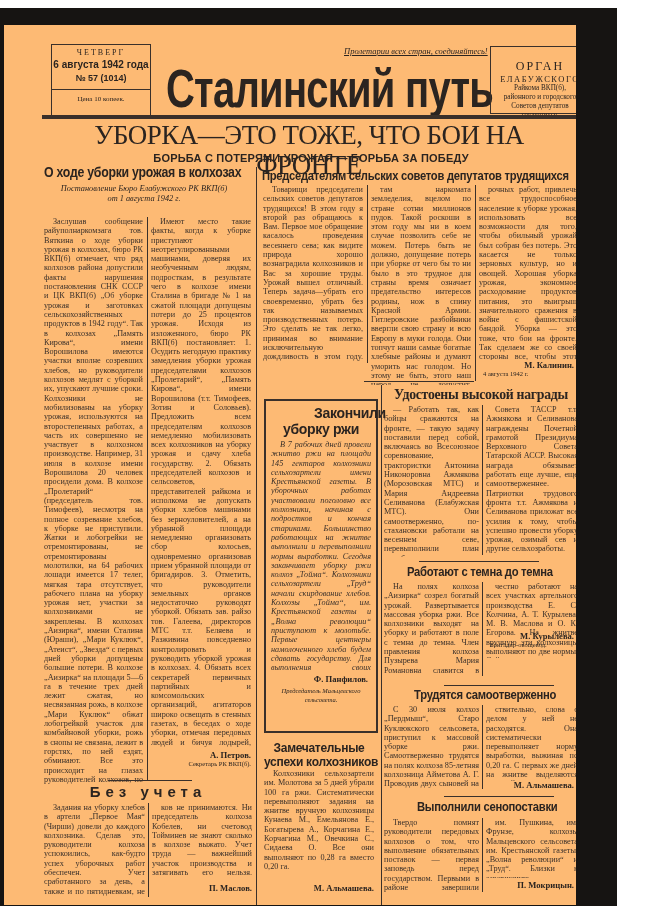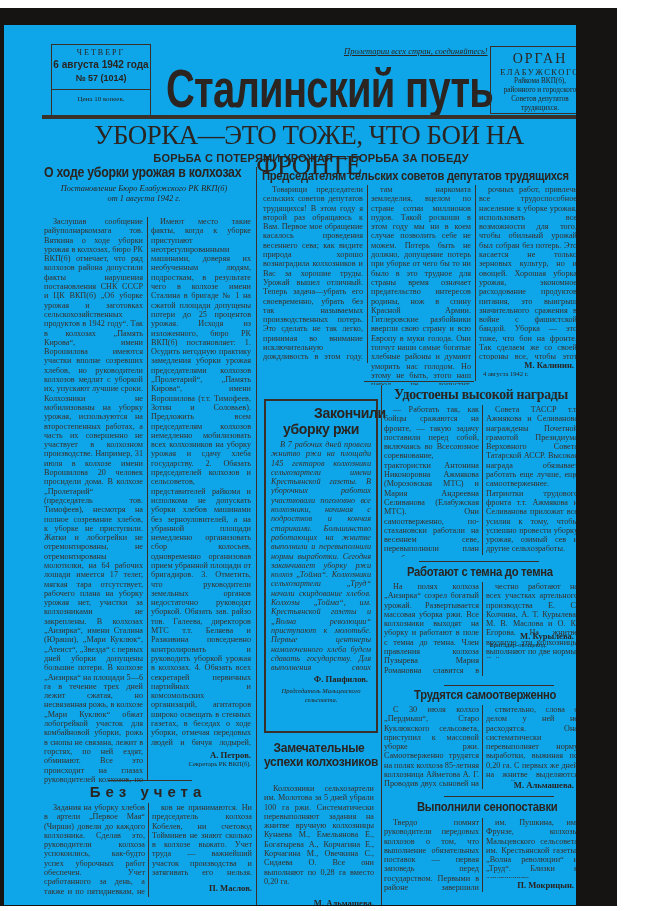--- a/index.html
+++ b/index.html
@@ -1,19 +1,19 @@
 <!DOCTYPE html>
 <html><head>
 <meta charset="utf-8">
 <style>
   html,body{margin:0;padding:0;}
   body{width:654px;height:911px;background:#fff;position:relative;overflow:hidden;font-family:"Liberation Serif","DejaVu Serif",serif;color:#2b2420;}
   .scan-bg{position:absolute;left:0;top:8px;width:654px;height:903px;background:#fff;}
   .black-frame{position:absolute;left:0;top:8px;width:617px;height:898px;background:#161412;}
-  .paper{position:absolute;left:4px;top:25px;width:572px;height:880px;background:#0ea5e9;overflow:hidden;}
+  .paper{position:absolute;left:4px;top:25px;width:572px;height:880px;background:#fdba74;overflow:hidden;}
   .abs{position:absolute;}
   .txt{font-size:8.2px;line-height:9.3px;text-align:justify;color:#3a302a;}
   .txt p{margin:0;text-indent:9px;}
   .ital{font-style:italic;}
   .sig{text-align:right;font-weight:bold;font-size:8.6px;line-height:10px;margin-top:2px;}
   .sigsub{text-align:right;font-size:6.5px;line-height:8px;}
   .vrule{position:absolute;width:1px;background:#3a302a;}
   .hrule{position:absolute;height:1px;background:#3a302a;}
   .headcond{font-family:"Liberation Sans","DejaVu Sans",sans-serif;font-weight:bold;color:#2b2420;letter-spacing:-0.3px;transform-origin:left top;white-space:nowrap;}
   .box{position:absolute;border:1px solid #3a302a;}
@@ -33,21 +33,21 @@
     <div class="center" style="font-family:'Liberation Sans',sans-serif;font-size:9px;font-weight:bold;margin-top:3px;">№ 57 (1014)</div>
     <div style="border-top:1px solid #3a302a;margin-top:6px;"></div>
     <div class="center" style="font-size:7px;margin-top:5px;">Цена 10 копеек.</div>
   </div>
 
   <div class="abs ital" style="left:300px;top:21px;font-size:8.5px;text-decoration:underline;margin-left:40px;">Пролетарии всех стран, соединяйтесь!</div>
 
   <div class="abs headcond" style="left:162px;top:33px;font-size:54px;line-height:60px;transform:scaleX(0.74);letter-spacing:-1px;">Сталинский путь</div>
 
   <div class="box" style="left:486px;top:21px;width:98px;height:66px;border-right:none;">
-    <div class="center" style="font-size:14px;letter-spacing:2px;margin-top:4px;">ОРГАН</div>
+    <div class="center" style="font-size:12px;letter-spacing:2px;margin-top:12px;">ОРГАН</div>
     <div class="center" style="font-size:8.5px;letter-spacing:1.5px;">ЕЛАБУЖСКОГО</div>
     <div class="center" style="font-size:7.2px;line-height:9px;">Райкома ВКП(б),</div>
     <div class="center" style="font-size:7.2px;line-height:9px;">районного и городского</div>
     <div class="center" style="font-size:7.2px;line-height:9px;">Советов депутатов</div>
     <div class="center" style="font-size:7.2px;line-height:9px;">трудящихся.</div>
   </div>
 
   <div class="hrule" style="left:38px;top:90px;width:534px;height:3px;border-bottom:1px dashed #3a302a;background:#3a302a;"></div>
 
   <div class="abs center" style="left:38px;top:95px;width:534px;font-size:27px;line-height:30px;letter-spacing:-0.5px;color:#2b2420;">УБОРКА—ЭТО ТОЖЕ, ЧТО БОИ НА ФРОНТЕ</div>
@@ -107,21 +107,21 @@
     <div class="txt ital" style="margin:3px 5px 0 5px;height:232px;overflow:hidden;">
       <p>В 7 рабочих дней провели жнитво ржи на площади 145 гектаров колхозники сельхозартели имени Крестьянской газеты. В уборочных работах участвовали поголовно все колхозники, начиная с подростков и кончая стариками. Большинство работающих на жнитве выполнили и перевыполнили нормы выработки. Сегодня заканчивает уборку ржи колхоз „Тойма“. Колхозники сельхозартели „Труд“ начали скирдование хлебов. Колхозы „Тойма“, им. Крестьянской газеты и „Волна революции“ приступают к молотьбе. Первые центнеры намолоченного хлеба будем сдавать государству. Для выполнения своих обязательств мы подготовились полностью. Также успешно, как уборку ржи, выполним первую заповедь перед государством — хлебопоставки.</p>
     </div>
     <div class="sig" style="margin-right:8px;">Ф. Панфилов.</div>
     <div class="ital" style="font-size:6.5px;line-height:9px;margin:2px 8px 0 8px;text-align:center;">Председатель Мальцевского сельсовета.</div>
   </div>
 
   <div class="abs" style="left:260px;top:708px;width:110px;">
     <div class="headcond center" style="font-size:12px;line-height:14px;margin-top:8px;">Замечательные</div>
     <div class="headcond center" style="font-size:12px;line-height:14px;">успехи колхозников</div>
-    <div class="txt" style="margin-top:15px;height:112px;overflow:hidden;">
+    <div class="txt" style="margin-top:0;height:112px;overflow:hidden;">
       <p>Колхозники сельхозартели им. Молотова за 5 дней убрали 100 га ржи. Систематически перевыполняют задания на жнитве вручную колхозницы Кунаева М., Емельянова Е., Богатырева А., Корчагина Е., Корчагина М., Овечкина С., Сидаева О. Все они выполняют по 0,28 га вместо 0,20 га.</p>
     </div>
     <div class="sig">М. Альмашева.</div>
   </div>
 
   <div class="vrule" style="left:377px;top:360px;height:520px;"></div>
 
   <div class="abs headcond" style="left:390px;top:361px;font-size:14.5px;line-height:17px;transform:scaleX(0.95);font-family:'Liberation Serif',serif;">Удостоены высокой награды</div>
   <div class="abs txt" style="left:380px;top:380px;width:95px;height:152px;overflow:hidden;">
     <p>— Работать так, как бойцы сражаются на фронте, — такую задачу поставили перед собой, включаясь во Всесоюзное соревнование, трактористки Антонина Никоноровна Ажмякова (Морозовская МТС) и Мария Андреевна Селиванова (Елабужская МТС). Они самоотверженно, по-стахановски работали на весеннем севе, перевыполнили план выработки на трактор и сэкономили много горючего. Указом Президиума Верховного</p>

